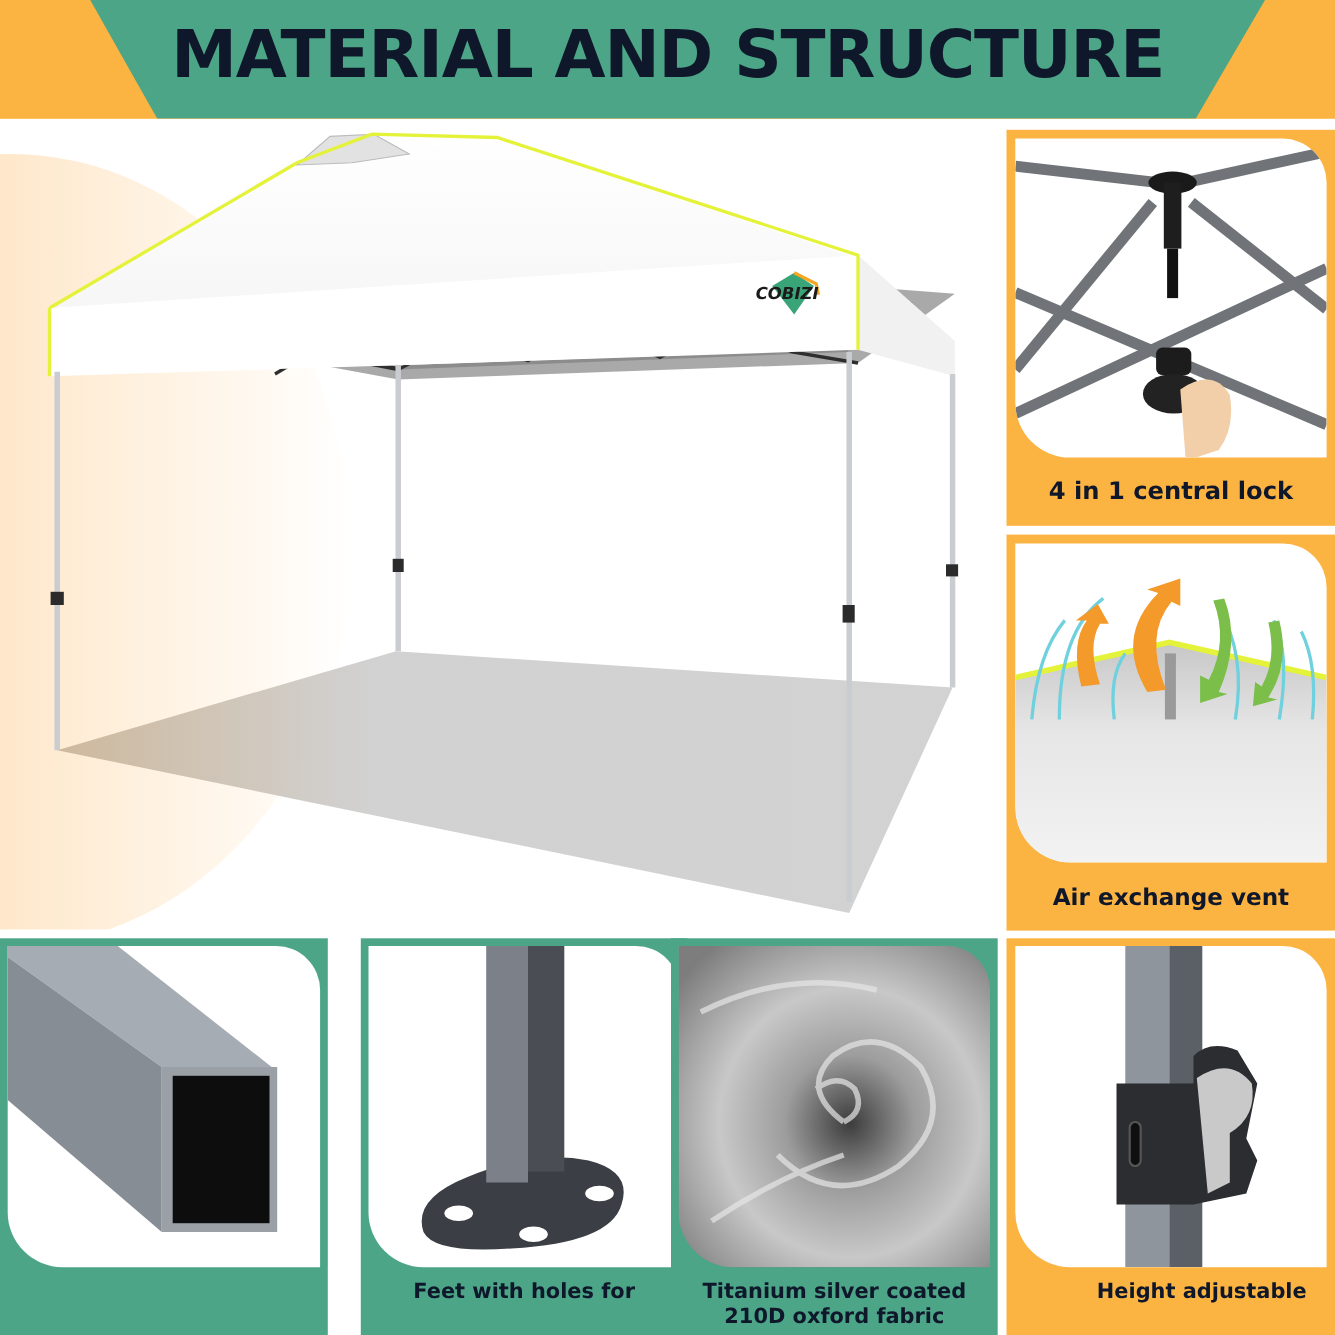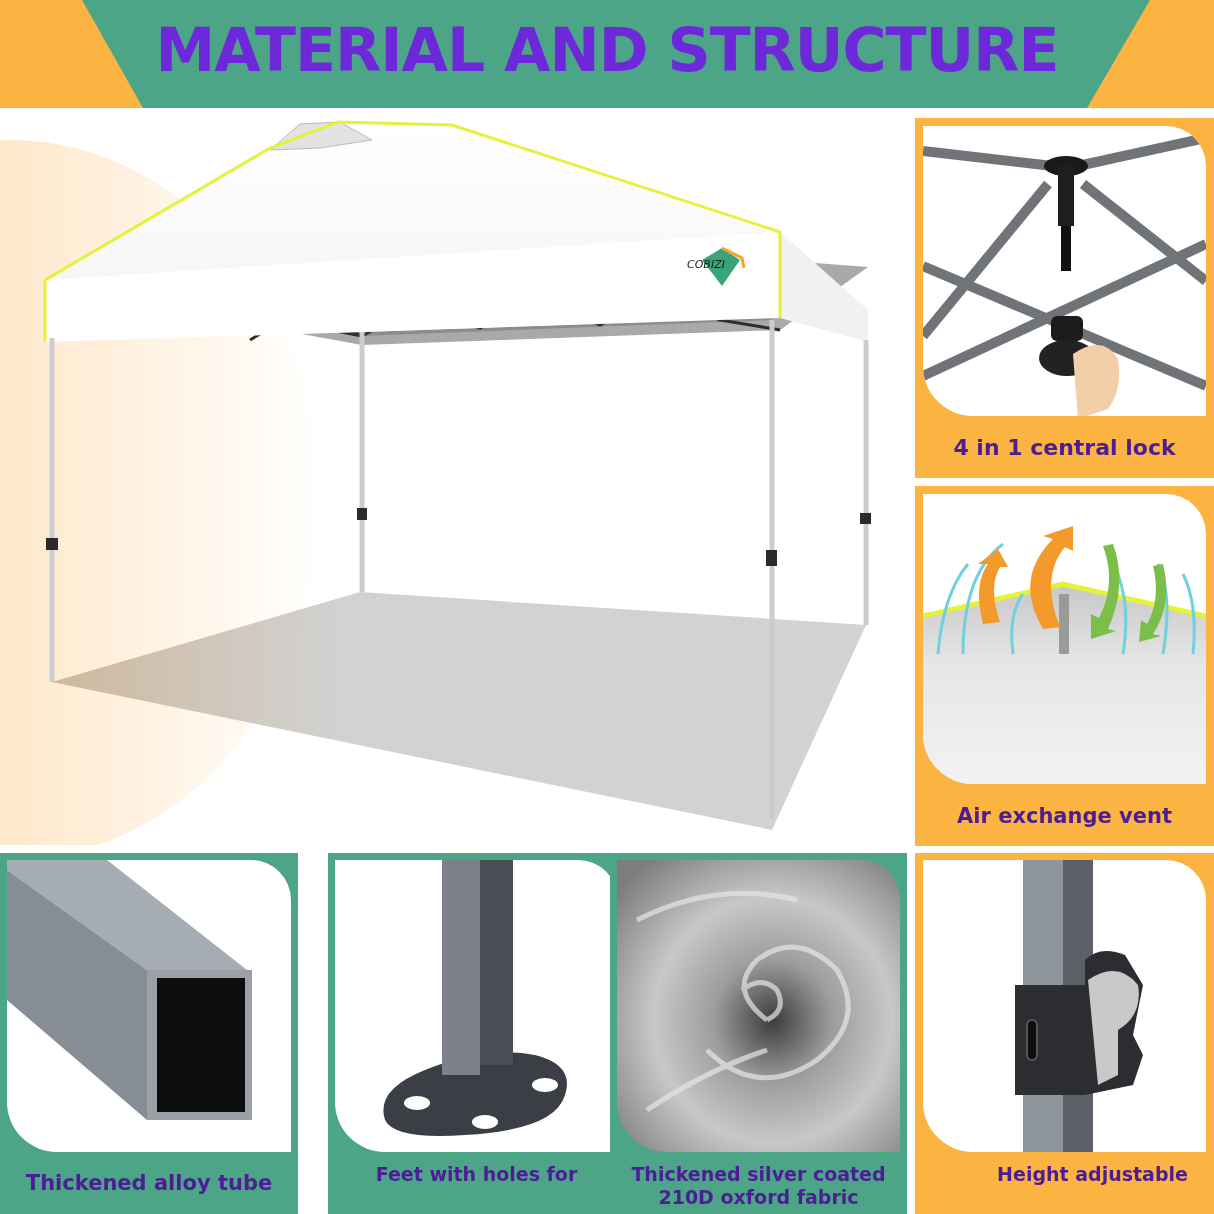--- a/index.html
+++ b/index.html
@@ -1,29 +1,29 @@
 <!DOCTYPE html>
 <html><head>
 <meta charset="utf-8">
 <style>
   html,body{margin:0;padding:0;}
   body{width:1214px;height:1214px;position:relative;overflow:hidden;background:#ffffff;font-family:"DejaVu Sans","Liberation Sans",sans-serif;}
   .banner{position:absolute;left:0;top:0;width:1214px;height:108px;background:#fbb342;}
   .banner-green{position:absolute;left:0;top:0;width:1214px;height:108px;background:#4ca587;
     clip-path:polygon(82px 0,1150px 0,1087px 108px,143px 108px);}
-  .banner-title{position:absolute;left:0;top:0;width:1214px;height:108px;line-height:100px;text-align:center;color:#6d28d9;
+  .banner-title{position:absolute;left:0;top:0;width:1214px;height:108px;line-height:100px;text-align:center;color:#0f172a;
     font-family:"DejaVu Sans","Liberation Sans",sans-serif;font-weight:bold;font-size:60px;letter-spacing:-1px;}
 
   .hero{position:absolute;left:0;top:110px;width:905px;height:735px;overflow:hidden;}
   .hero-glow{position:absolute;left:-300px;top:30px;width:620px;height:720px;border-radius:50%;
     background:linear-gradient(90deg,#fdd6a5 0%,#fee6c7 45%,#fff6ea 80%,rgba(255,255,255,0) 100%);}
 
   .panel{position:absolute;box-sizing:border-box;}
   .panel .img{position:absolute;background:#fff;overflow:hidden;}
-  .panel .cap{position:absolute;left:0;right:0;color:#4c1d95;text-align:center;font-weight:bold;font-family:"DejaVu Sans","Liberation Sans",sans-serif;}
+  .panel .cap{position:absolute;left:0;right:0;color:#0f172a;text-align:center;font-weight:bold;font-family:"DejaVu Sans","Liberation Sans",sans-serif;}
   .orange{background:#fbb342;}
   .green{background:#4ca587;}
 
   svg{display:block;}
 </style>
 </head>
 <body>
 
 <div class="banner">
   <div class="banner-green"></div>
@@ -80,21 +80,21 @@
       <rect x="860" y="403" width="11" height="11"></rect>
       <rect x="766" y="440" width="11" height="16"></rect>
     </g>
   </svg>
 
   <div style="position:absolute;left:684px;top:136px;width:70px;height:44px;">
     <svg width="70" height="44" viewBox="0 0 70 44">
       <polygon points="18,14 38,2 56,14 38,40" fill="#3aa479"></polygon>
       <polyline points="38,2 58,12 60,22" fill="none" stroke="#f5a623" stroke-width="3"></polyline>
     </svg>
-    <span style="position:absolute;left:3px;top:12px;font-family:'DejaVu Sans',sans-serif;font-weight:normal;font-style:italic;font-size:11px;color:#1a1a1a;background:rgba(255,255,255,0.0);">COBIZI</span>
+    <span style="position:absolute;left:3px;top:12px;font-family:'DejaVu Sans',sans-serif;font-weight:bold;font-style:italic;font-size:15px;color:#1a1a1a;background:rgba(255,255,255,0.0);">COBIZI</span>
   </div>
 </div>
 
 <div class="panel orange" style="left:915px;top:118px;width:299px;height:360px;">
   <div class="img" style="left:8px;top:8px;width:283px;height:290px;border-radius:0 40px 0 50px;">
     <svg width="283" height="290" viewBox="0 0 283 290">
       <g stroke="#707478" stroke-width="10" stroke-linecap="butt">
         <line x1="0" y1="25" x2="130" y2="40"></line>
         <line x1="155" y1="40" x2="283" y2="12"></line>
         <line x1="125" y1="58" x2="0" y2="210"></line>
@@ -145,21 +145,20 @@
 
 <div class="panel green" style="left:0;top:853px;width:298px;height:361px;">
   <div class="img" style="left:7px;top:7px;width:284px;height:292px;border-radius:0 40px 0 50px;">
     <svg width="284" height="292" viewBox="0 0 284 292">
       <polygon points="0,0 100,0 240,110 140,110 0,10" fill="#a6acb3"></polygon>
       <polygon points="0,10 140,110 140,260 0,140" fill="#878d94"></polygon>
       <polygon points="140,110 245,110 245,260 140,260" fill="#9aa0a6"></polygon>
       <rect x="150" y="118" width="88" height="134" fill="#0d0d0d"></rect>
     </svg>
   </div>
-  <div class="cap" style="top:310px;font-size:21px;line-height:40px;">Thickened alloy tube</div>
 </div>
 
 <div class="panel green" style="left:305px;top:853px;width:297px;height:361px;margin-left:23px;">
   <div class="img" style="left:7px;top:7px;width:283px;height:292px;border-radius:0 40px 0 50px;">
     <svg width="283" height="292" viewBox="0 0 283 292">
       <path d="M50 260 q-10 -30 40 -50 q60 -25 110 -15 q40 10 30 40 q-10 35 -100 40 q-70 5 -80 -15 z" fill="#3b3e44"></path>
       <rect x="107" y="0" width="38" height="215" fill="#7c8189"></rect>
       <rect x="145" y="0" width="33" height="205" fill="#4a4d54"></rect>
       <ellipse cx="82" cy="243" rx="13" ry="7" fill="#fff"></ellipse>
       <ellipse cx="150" cy="262" rx="13" ry="7" fill="#fff"></ellipse>
@@ -185,21 +184,21 @@
       <rect width="283" height="292" fill="url(#silk)"></rect>
       <g fill="none" stroke="#e6e6e6" stroke-width="5" opacity="0.7">
         <path d="M150 160 q-40 -30 -10 -60 q40 -30 80 10 q30 50 -20 90 q-60 40 -110 -10"></path>
         <path d="M150 160 q20 -10 10 -30 q-15 -15 -35 0"></path>
         <path d="M20 60 q80 -40 160 -20"></path>
         <path d="M30 250 q60 -40 120 -60"></path>
       </g>
     </svg>
   </div>
   <div class="cap" style="top:310px;font-size:19px;line-height:23px;">
-    <div>Thickened silver coated</div>
+    <div>Titanium silver coated</div>
     <div>210D oxford fabric</div>
   </div>
 </div>
 
 <div class="panel orange" style="left:915px;top:853px;width:355px;height:361px;">
   <div class="img" style="left:8px;top:7px;width:283px;height:292px;border-radius:0 40px 0 50px;">
     <svg width="283" height="292" viewBox="0 0 283 292">
       <rect x="100" y="0" width="40" height="292" fill="#8f959c"></rect>
       <rect x="140" y="0" width="30" height="292" fill="#5b5f66"></rect>
       <path d="M92 125 l70 0 l0 -25 q15 -15 40 -5 l18 30 l-10 50 l10 20 l-10 30 l-48 10 l-70 0 z" fill="#2b2d31"></path>

